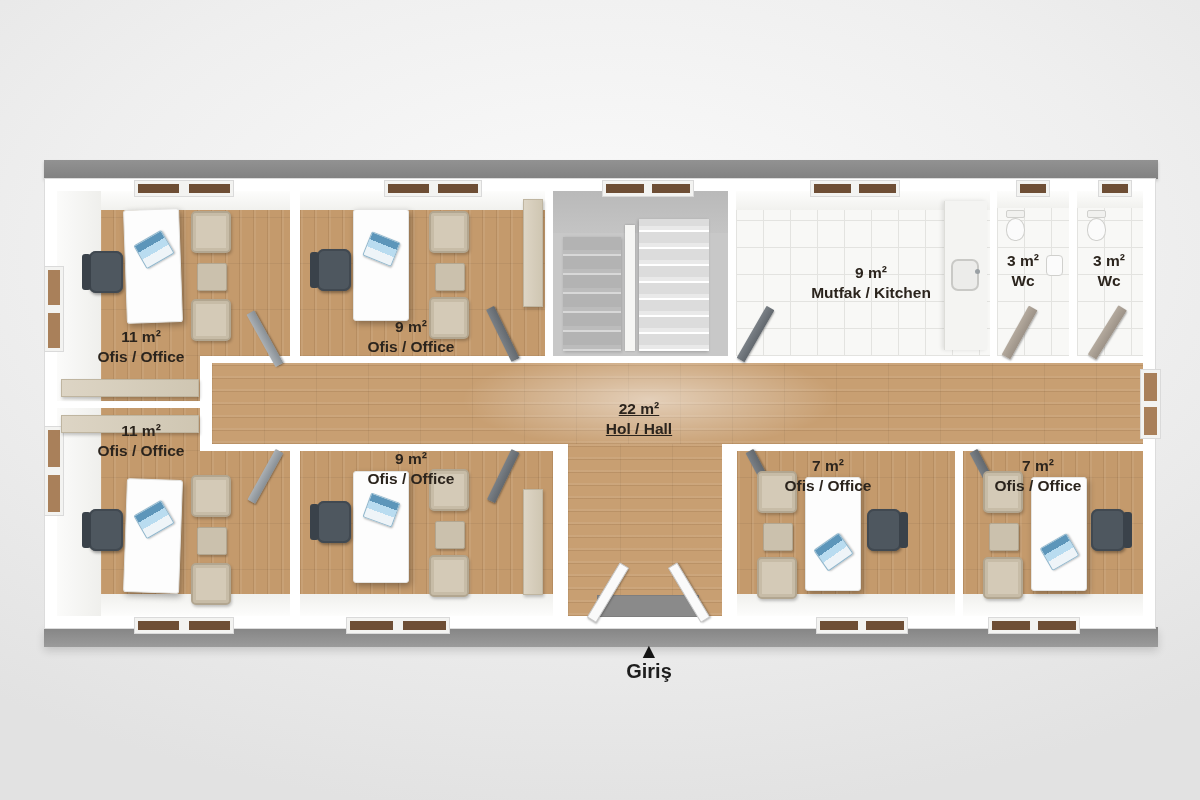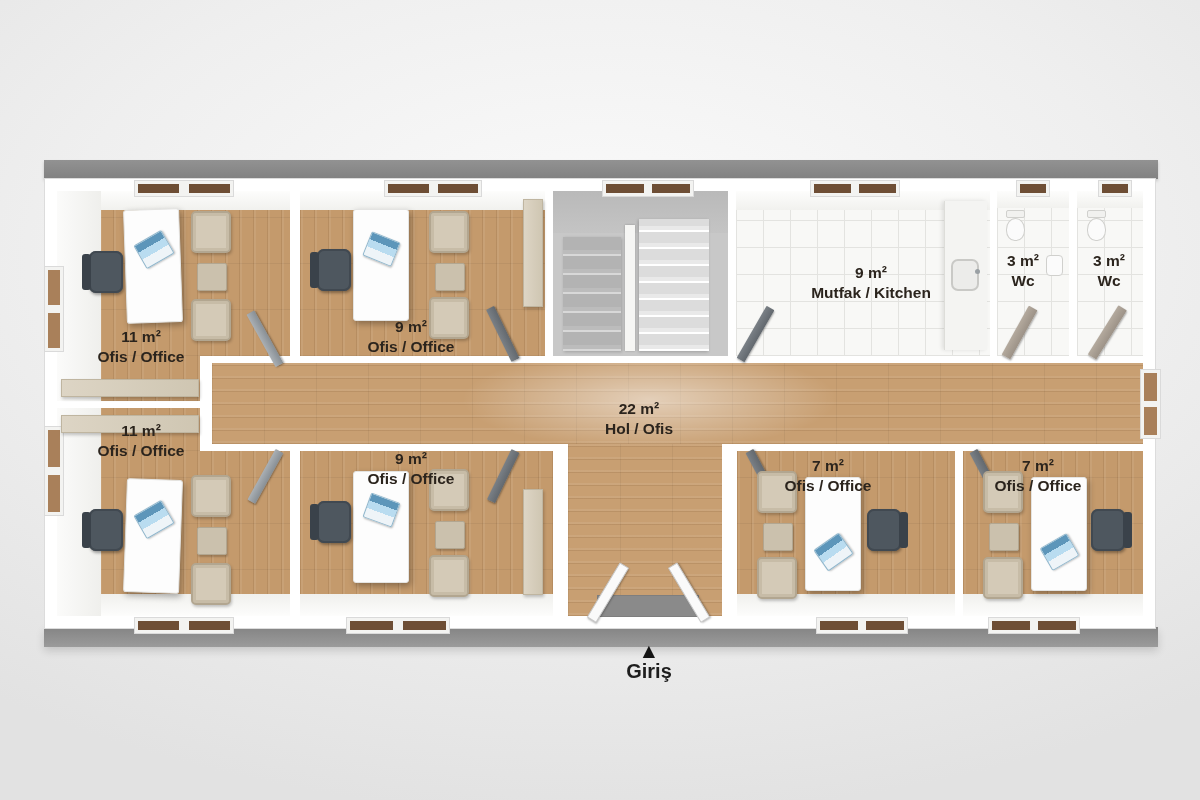--- a/index.html
+++ b/index.html
@@ -215,23 +215,23 @@
       <div>Mutfak / Kitchen</div>
     </div>
     <div class="rlabel" style="left:978px;top:72px;">
       <div>3 m²</div>
       <div>Wc</div>
     </div>
     <div class="rlabel" style="left:1064px;top:72px;">
       <div>3 m²</div>
       <div>Wc</div>
     </div>
-    <div class="rlabel" style="left:594px;top:220px;">
+    <div class="rlabel" style="left:594px;top:220px;text-decoration:underline;">
       <div>22 m²</div>
-      <div>Hol / Ofis</div>
+      <div>Hol / Hall</div>
     </div>
     <div class="rlabel" style="left:96px;top:242px;">
       <div>11 m²</div>
       <div>Ofis / Office</div>
     </div>
     <div class="rlabel" style="left:366px;top:270px;">
       <div>9 m²</div>
       <div>Ofis / Office</div>
     </div>
     <div class="rlabel" style="left:783px;top:277px;">

